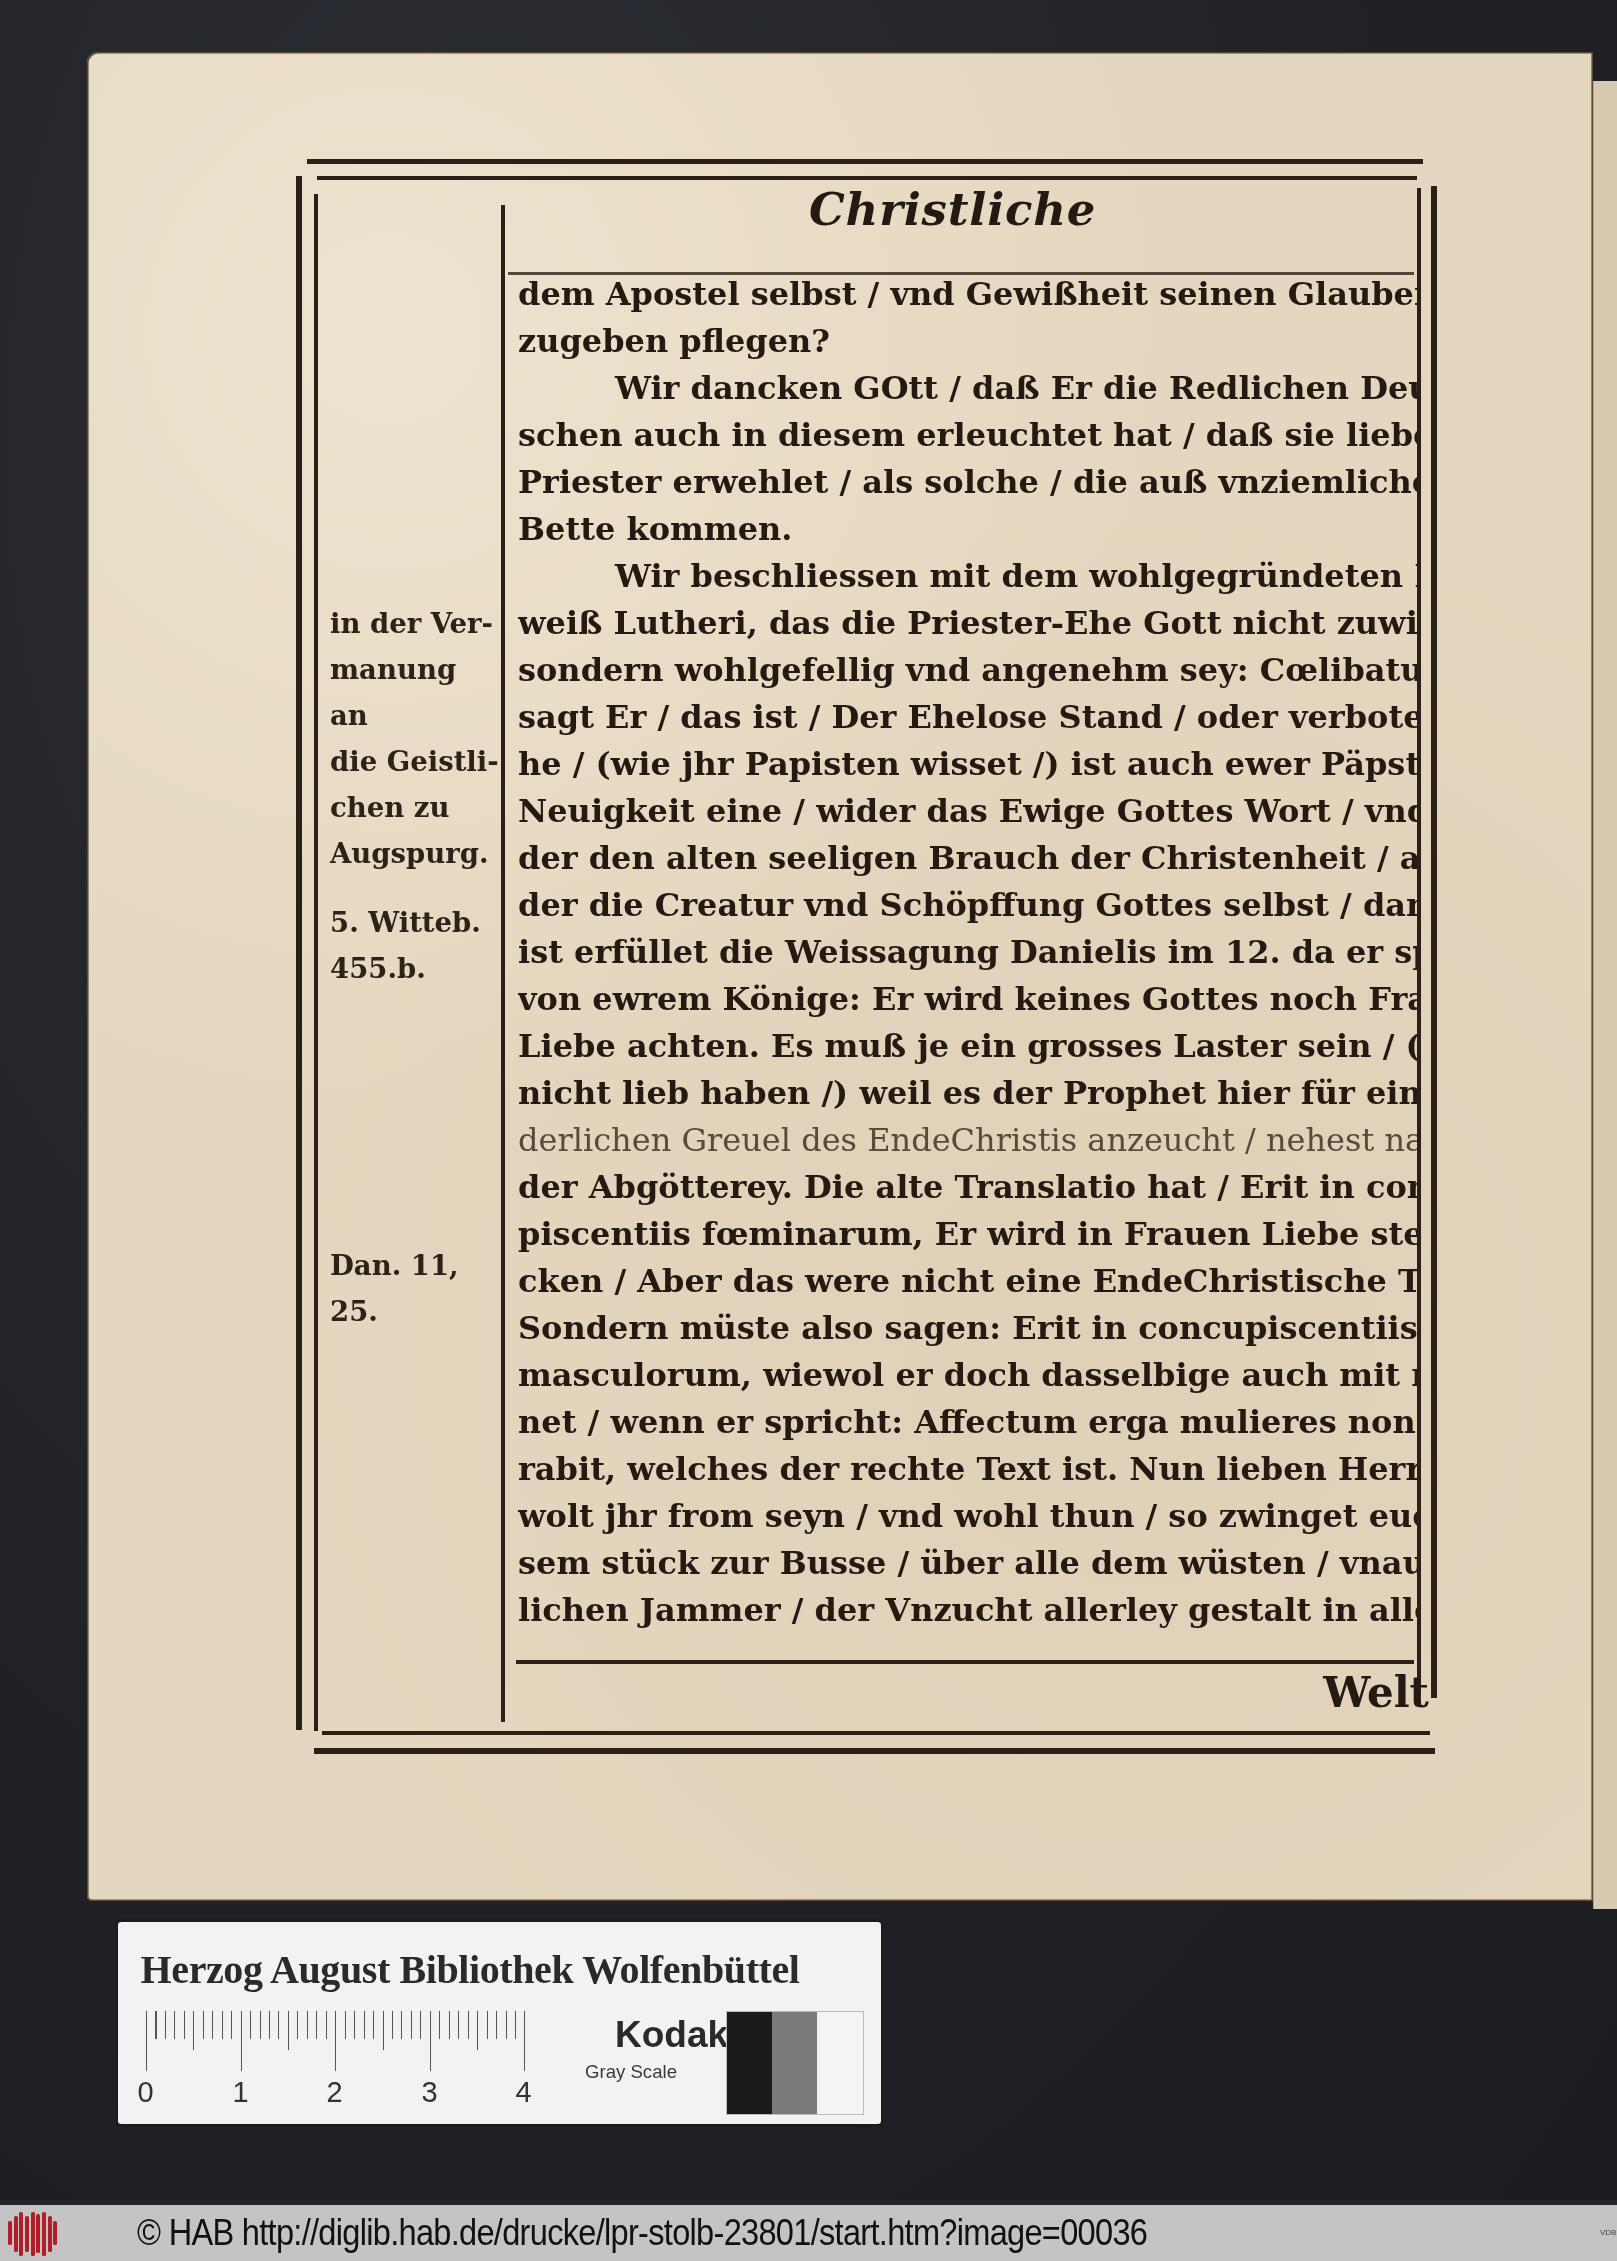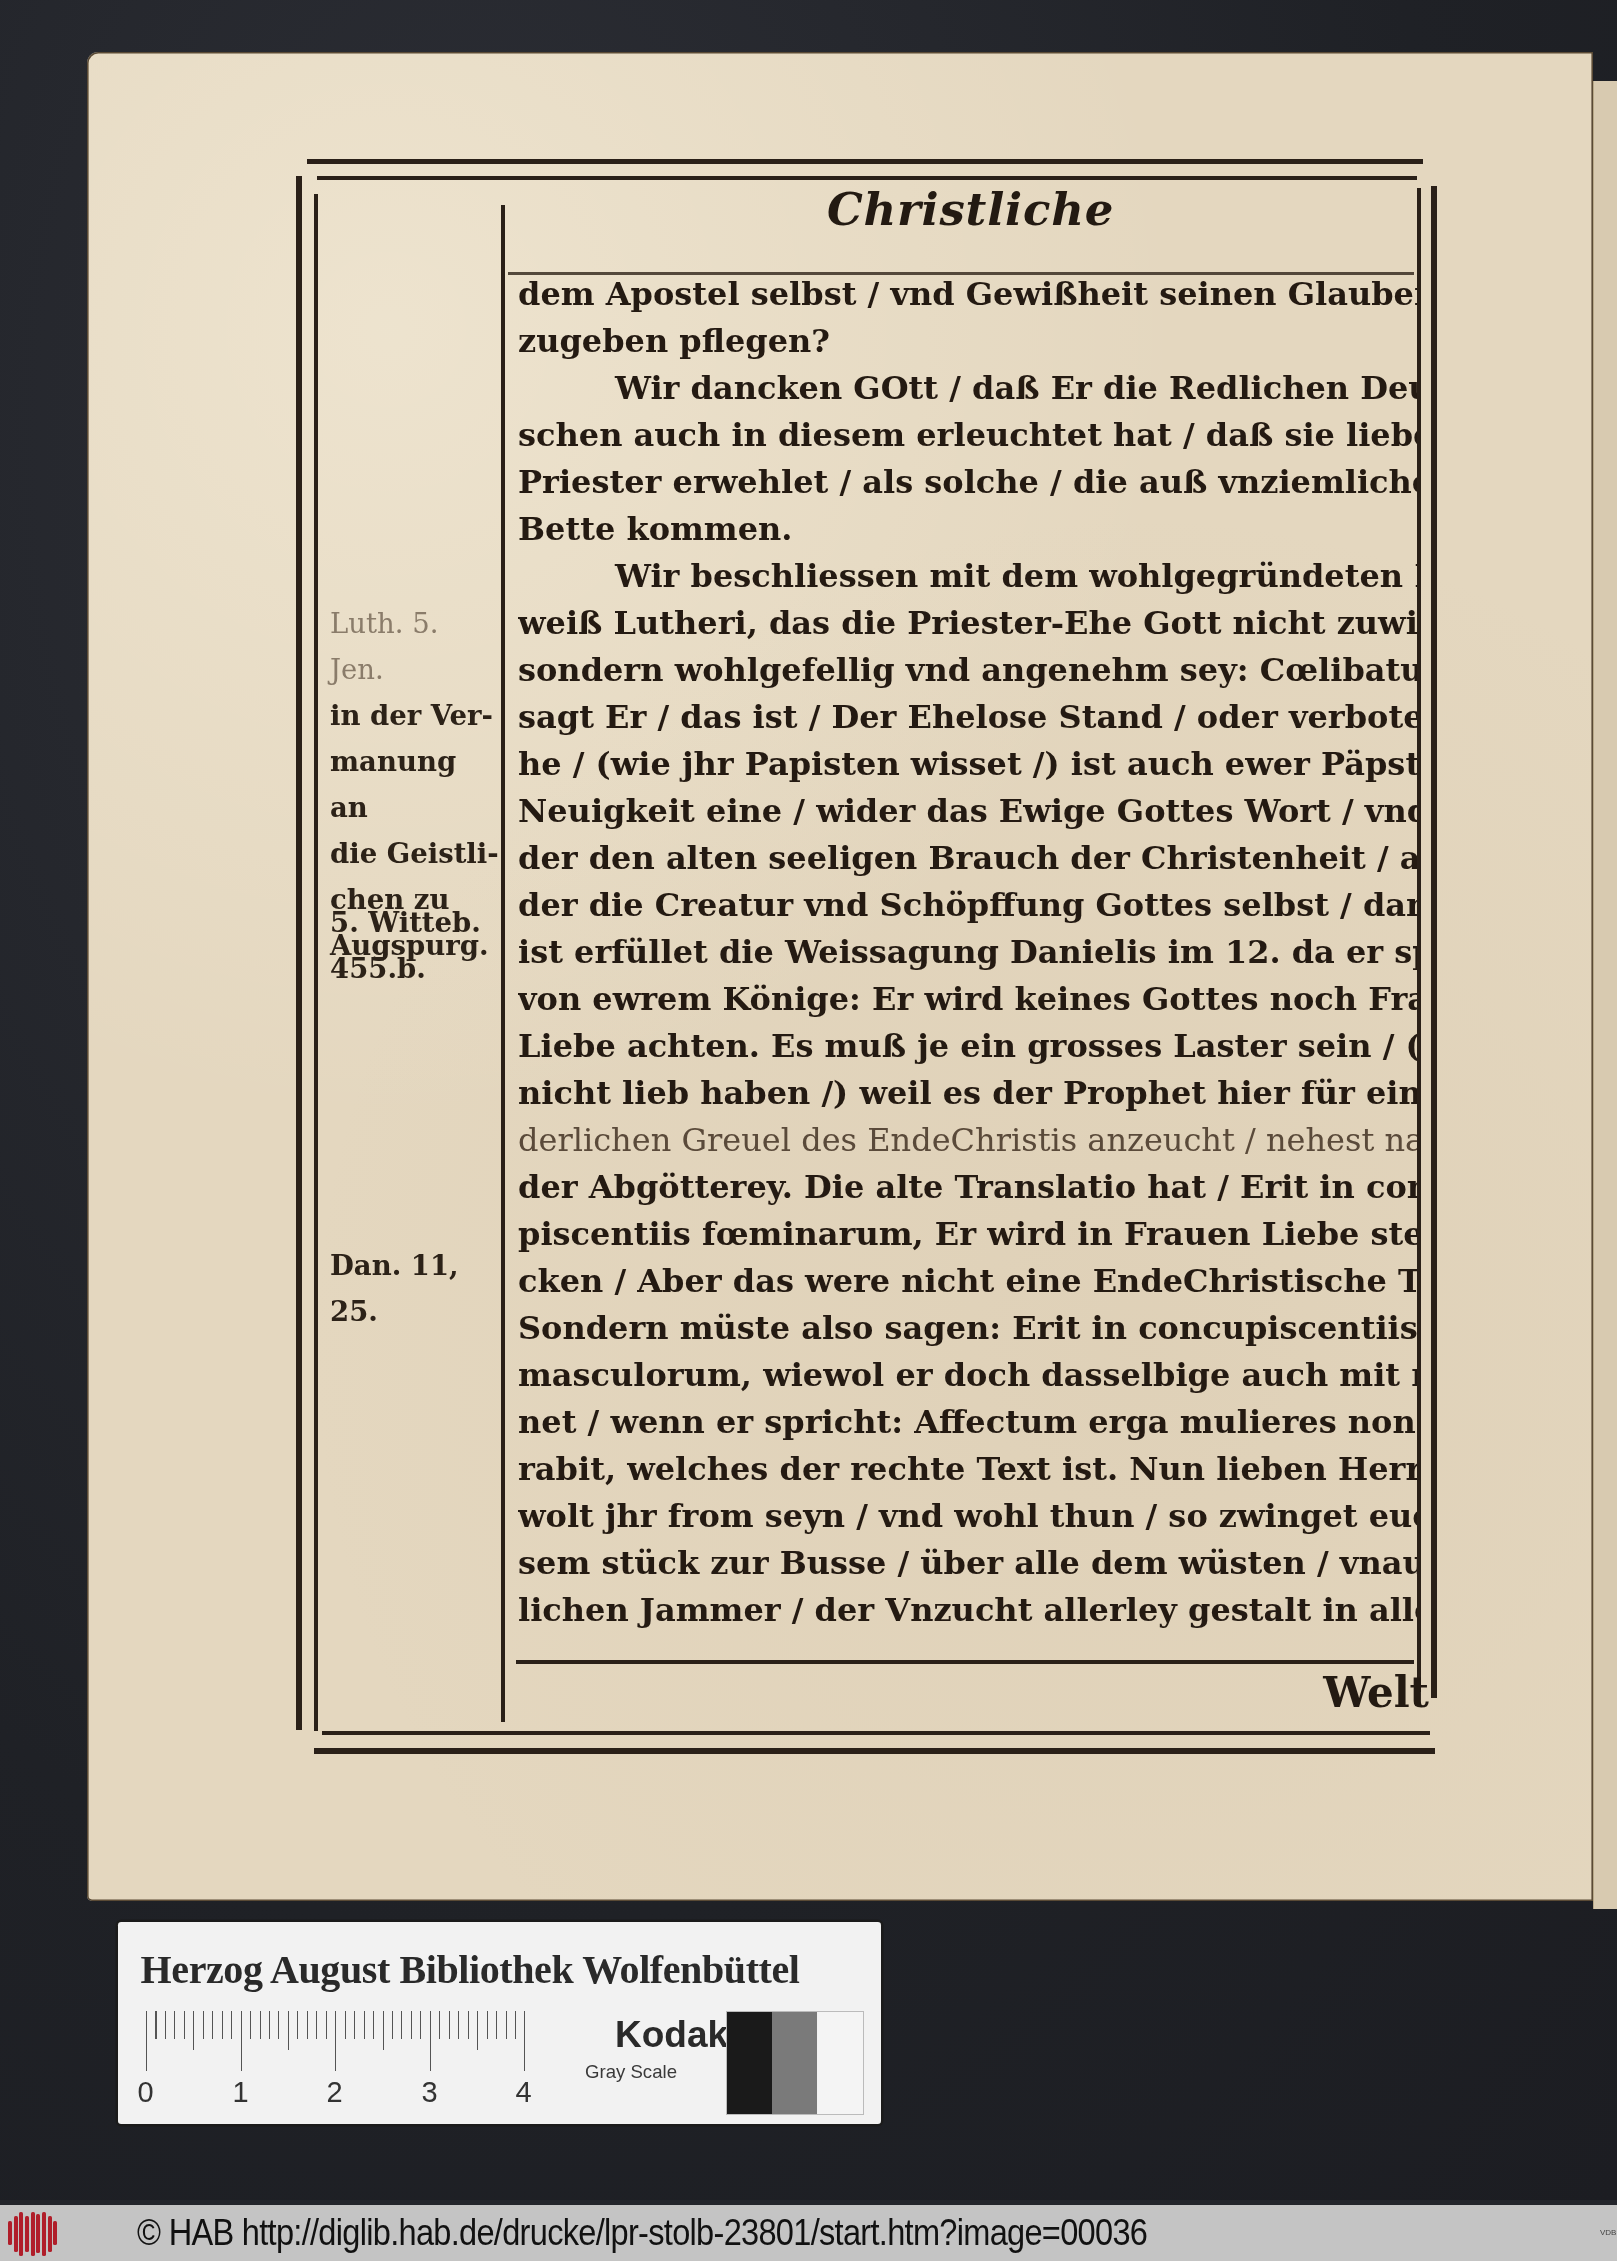--- a/index.html
+++ b/index.html
@@ -34,21 +34,21 @@
   .frame-bot2 { position:absolute; left:314px; top:1748px; width:1121px; height:5.7px; background:#2a2018; }
   .frame-l1 { position:absolute; left:296px; top:176px; width:5.7px; height:1554px; background:#2a2018; }
   .frame-l2 { position:absolute; left:314px; top:194px; width:4px; height:1537px; background:#2a2018; }
   .frame-r1 { position:absolute; left:1417px; top:188px; width:4px; height:1504px; background:#2a2018; }
   .frame-r2 { position:absolute; left:1431px; top:186px; width:5.7px; height:1512px; background:#2a2018; }
   .col-rule { position:absolute; left:501px; top:205px; width:4px; height:1517px; background:#2a2018; }
   .rule-head { position:absolute; left:508px; top:272px; width:906px; height:3.2px; background:#3a2e22; opacity:0.85; }
   .rule-foot { position:absolute; left:516px; top:1660px; width:898px; height:4px; background:#2a2018; }
 
   .running-head {
-    position:absolute; left:809px; top:183px; width:323px; text-align:center;
+    position:absolute; left:809px; top:183px; width:323px; 
     font-family:"DejaVu Serif", serif; font-weight:bold; font-size:45px;
     color:#231a12; letter-spacing:0.8px; font-style:italic;
   }
   .body-text {
     position:absolute; left:518px; top:271px; width:899px;
     font-family:"DejaVu Serif", serif; font-size:32px; line-height:47px;
     color:#241a12; font-weight:bold;
   }
   .line { white-space:nowrap; text-align:justify; text-align-last:justify; height:47px; overflow:hidden; }
   .line.last { text-align-last:left; }
@@ -159,21 +159,20 @@
     <div class="line">masculorum, wiewol er doch dasselbige auch mit mei-</div>
     <div class="line">net / wenn er spricht: Affectum erga mulieres non cu-</div>
     <div class="line">rabit, welches der rechte Text ist. Nun lieben Herrn /</div>
     <div class="line">wolt jhr from seyn / vnd wohl thun / so zwinget euch in die-</div>
     <div class="line">sem stück zur Busse / über alle dem wüsten / vnaussprech-</div>
     <div class="line">lichen Jammer / der Vnzucht allerley gestalt in aller</div>
   </div>
 
 <div id="marginals">
     <div class="marginal" style="top: 600px;">
-      <div class="faint">Luth. 5. Jen.</div>
       <div>in der Ver-</div>
       <div>manung an</div>
       <div>die Geistli-</div>
       <div>chen zu</div>
       <div>Augspurg.</div>
     </div>
     <div class="marginal" style="top: 899px;">
       <div>5. Witteb.</div>
       <div>455.b.</div>
     </div>

